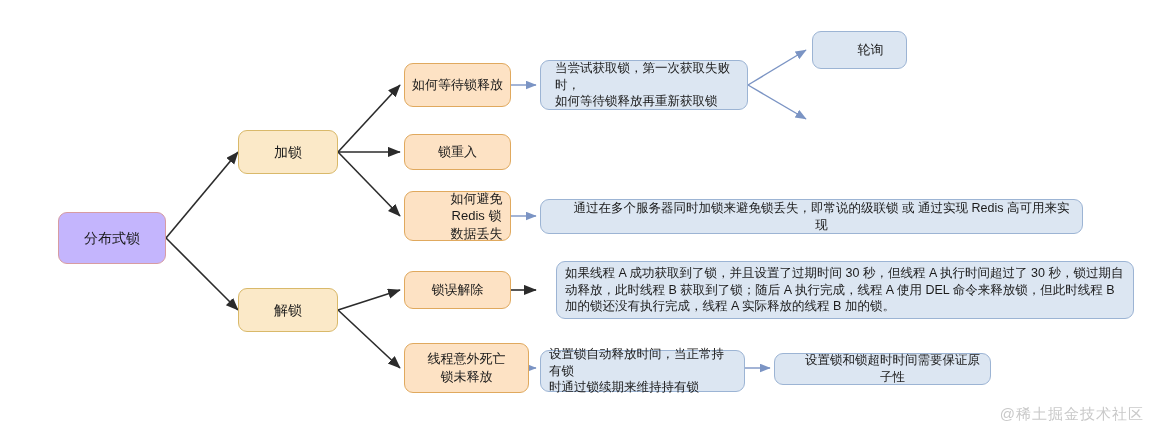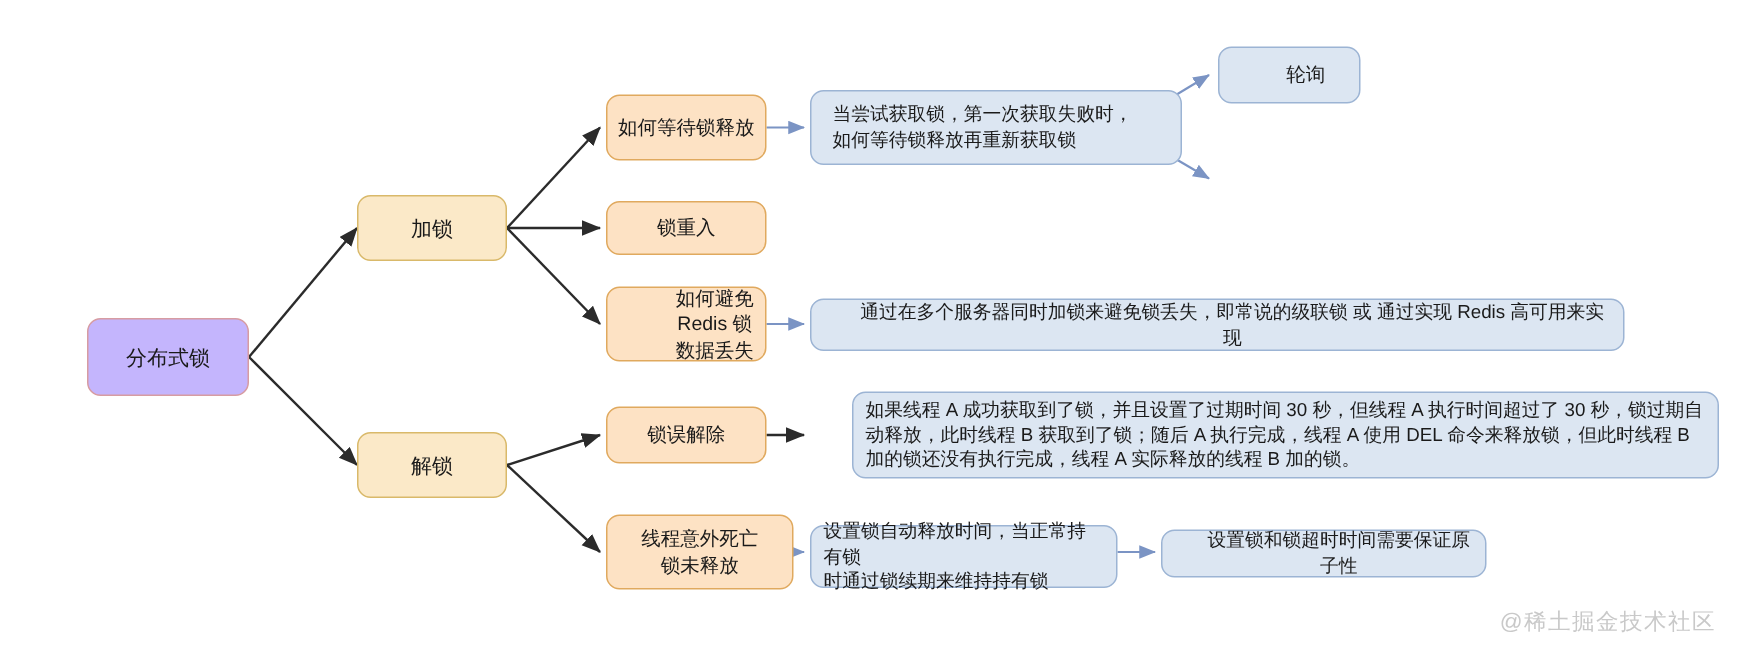--- a/index.html
+++ b/index.html
@@ -146,35 +146,35 @@
 
   <div class="node level3" style="left:404px; top:271px; width:107px; height:38px;">
     <span class="nodetext">锁误解除</span>
   </div>
 
   <div class="node level3" style="left:404px; top:343px; width:125px; height:50px;">
     <span class="nodetext">线程意外死亡
 锁未释放</span>
   </div>
 
-  <div class="node detail" style="left:540px; top:60px; width:248px; height:50px;padding-left:14px;">
+  <div class="node detail" style="left:540px; top:60px; width:208px; height:50px;padding-left:14px;">
     <span class="nodetext">当尝试获取锁，第一次获取失败时，
 如何等待锁释放再重新获取锁</span>
   </div>
 
   <div class="node leafblue" style="left:812px; top:31px; width:95px; height:38px;">
     <span class="nodetext">轮询</span>
   </div>
 
 
   <div class="node detail center" style="left:540px; top:199px; width:543px; height:35px;">
     <span class="nodetext">通过在多个服务器同时加锁来避免锁丢失，即常说的级联锁 或 通过实现 Redis 高可用来实现</span>
   </div>
 
-  <div class="node detail" style="left:568px; top:261px; width:578px; height:58px; white-space:normal;">
+  <div class="node detail" style="left:556px; top:261px; width:578px; height:58px; white-space:normal;">
     <span class="nodetext">如果线程 A 成功获取到了锁，并且设置了过期时间 30 秒，但线程 A 执行时间超过了 30 秒，锁过期自动释放，此时线程 B 获取到了锁；随后 A 执行完成，线程 A 使用 DEL 命令来释放锁，但此时线程 B 加的锁还没有执行完成，线程 A 实际释放的线程 B 加的锁。</span>
   </div>
 
   <div class="node detail" style="left:540px; top:350px; width:205px; height:42px;">
     <span class="nodetext">设置锁自动释放时间，当正常持有锁
 时通过锁续期来维持持有锁</span>
   </div>
 
   <div class="node detail center" style="left:774px; top:353px; width:217px; height:32px;">
     <span class="nodetext">设置锁和锁超时时间需要保证原子性</span>

